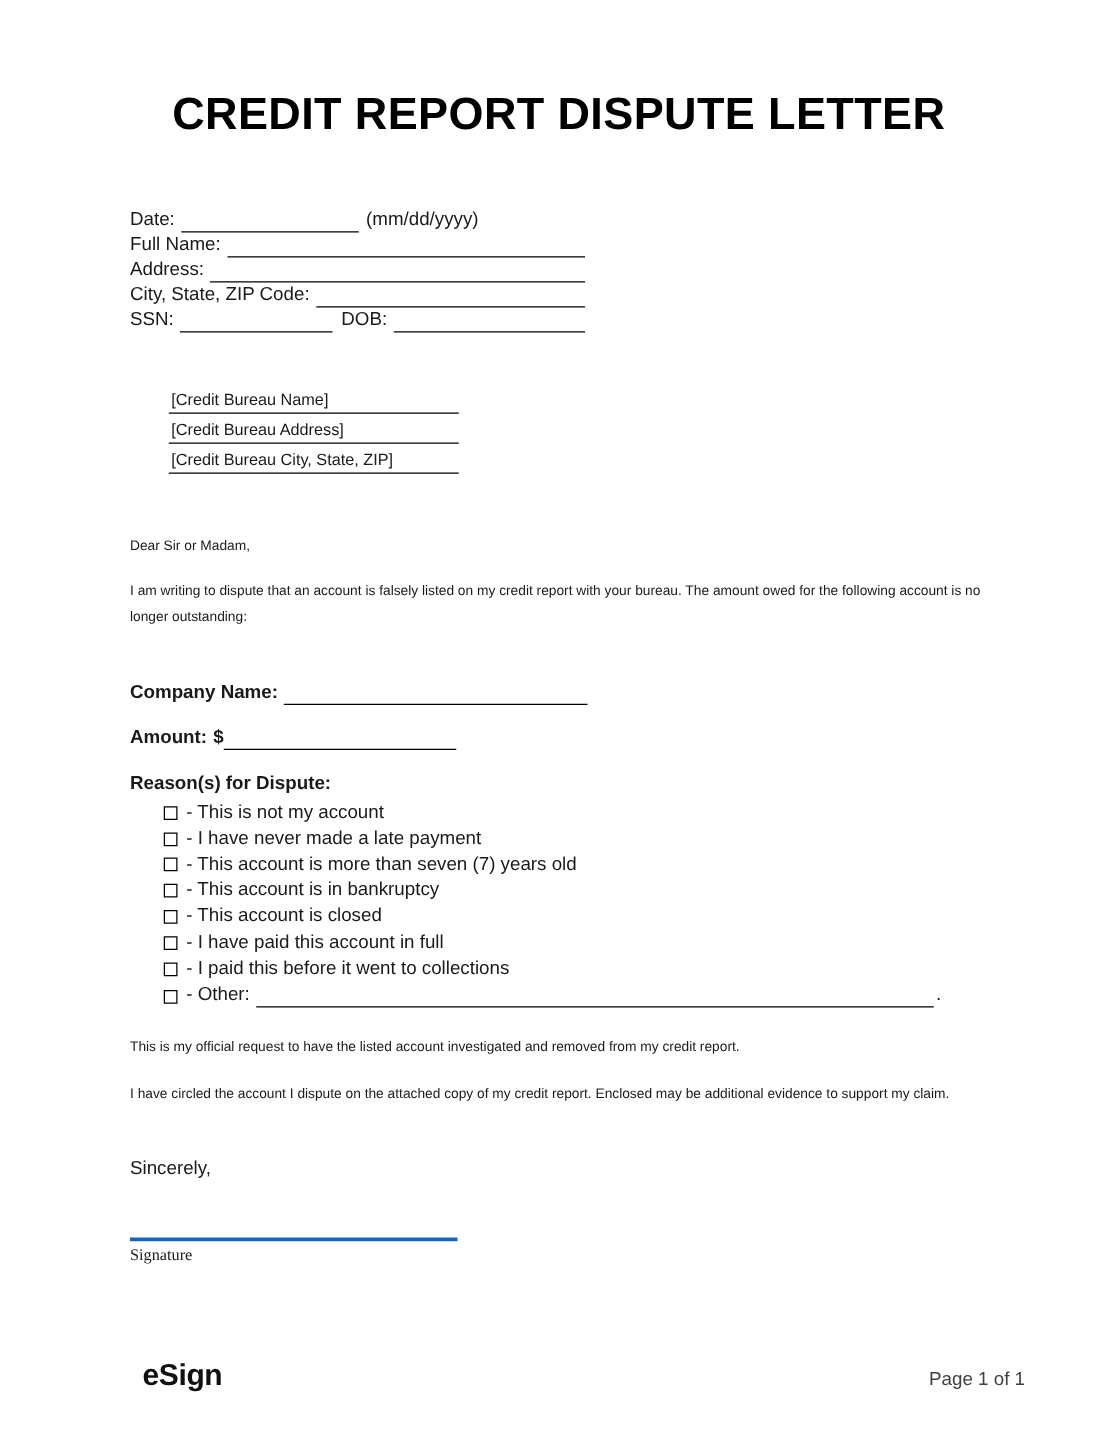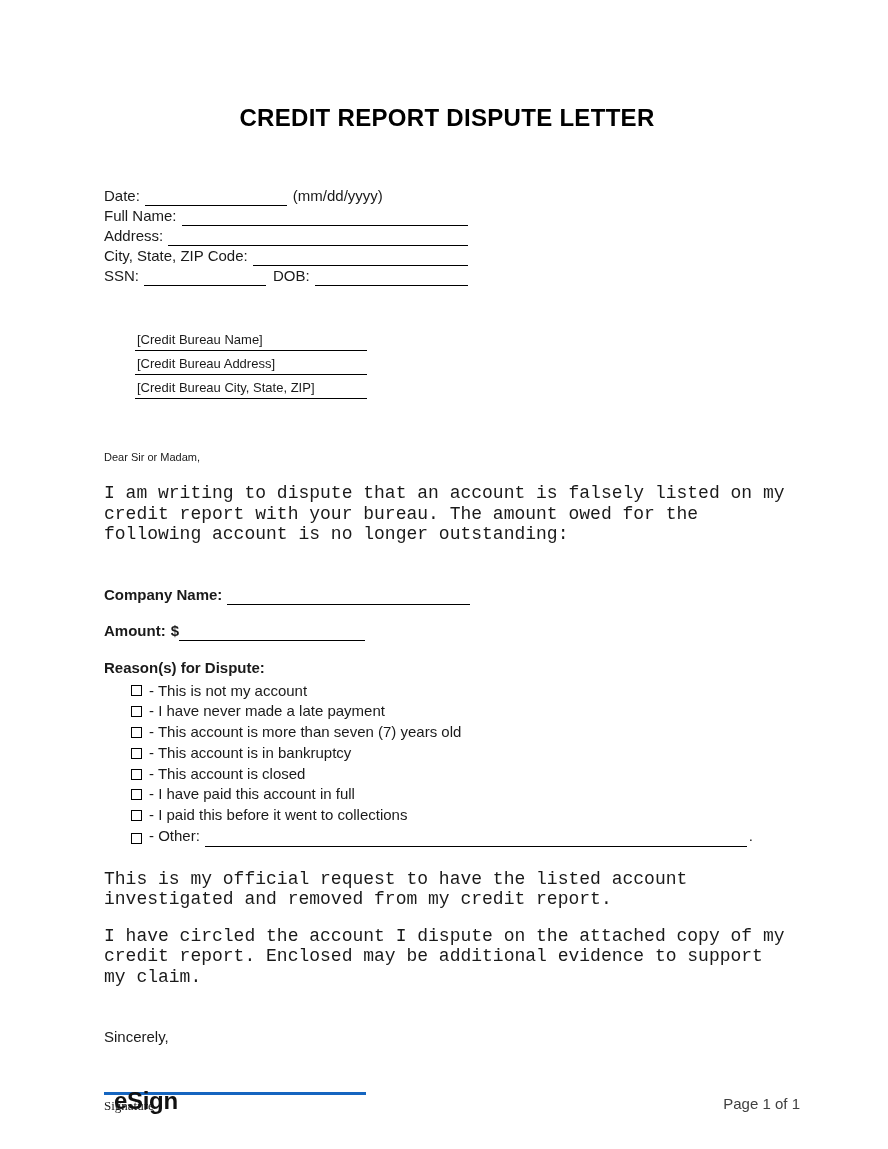--- a/index.html
+++ b/index.html
@@ -4,40 +4,40 @@
 <style>
   * { margin:0; padding:0; box-sizing:border-box; }
   html,body { background:#ffffff; }
   body { font-family:"Liberation Sans","DejaVu Sans",sans-serif; color:#1a1a1a; }
   .page {
     position:relative; width:888px; height:1149px; background:#fff;
     overflow:hidden;
   }
   .content { padding:0 98px 0 104px; }
   .doc-title {
-    margin-top:104px; text-align:center;
-    font-size:24px; font-weight:bold; letter-spacing:.3px; color:#000;
+    margin-top:70px; text-align:center;
+    font-size:36px; font-weight:bold; letter-spacing:.3px; color:#000;
   }
   
   .info-block { margin-top:54px; width:364px; font-size:15px; }
   .info-row { display:flex; align-items:flex-end; line-height:20px; white-space:nowrap; }
   .blank { border-bottom:1px solid #000; display:inline-block; height:15px; }
   .grow { flex:1 1 auto; }
   .lbl { padding-right:5px; }
   .suffix { padding-left:6px; }
   
   .bureau-block { margin-top:44px; width:263px; font-size:13px; }
   .bureau-row {
     border-bottom:1px solid #000; padding:2px 0 3px 2px; margin-bottom:3px;
     line-height:15px;
     margin-left:31px;
   }
   
   .salutation { margin-top:48px; font-size:11px; line-height:20px; }
-  .para { margin-top:16px; font-size:18px; line-height:20.5px; width:690px;font-family:Liberation Mono, monospace; }
+  .para { margin-top:16px; font-size:11px; line-height:20.5px; width:690px; }
   .field-row { display:flex; align-items:flex-end; font-size:15px; line-height:20px; }
   .company-row { margin-top:40px; width:366px; }
   .amount-row { margin-top:16px; width:366px; }
   .bold { font-weight:bold; }
   .currency { padding-left:5px; }
   .reasons-heading { margin-top:17px; font-size:15px; font-weight:bold; line-height:20px; }
   .reason-list { margin-top:3px; margin-left:27px; list-style:none; }
   .reason-item { display:flex; align-items:center; font-size:15px; line-height:20.8px; }
   .checkbox {
     width:11px; height:11px; border:1.5px solid #000; display:inline-block;
@@ -50,21 +50,21 @@
   .closing1 { margin-top:22px; }
   .valediction { margin-top:40px; font-size:15px; line-height:20px; }
   .sig-line {
     margin-top:45px; width:262px; border-top:3px solid #1565c0; height:0;
   }
   .sig-label { margin-top:3px; font-size:13px; line-height:15px;font-family:Liberation Serif, serif; }
   
   .footer {
     position:absolute; left:0; right:0; bottom:34px;
     display:flex; justify-content:space-between; align-items:baseline;
-    padding:0 88px 0 114px;
+    padding:0 68px 0 114px;
   }
   .logo { font-size:24px; font-weight:800; letter-spacing:-.3px; color:#111; }
   .page-number { font-size:15px; color:#404040; }
 </style>
 </head>
 <body>
 
 <div class="page">
   <div class="content">
 

